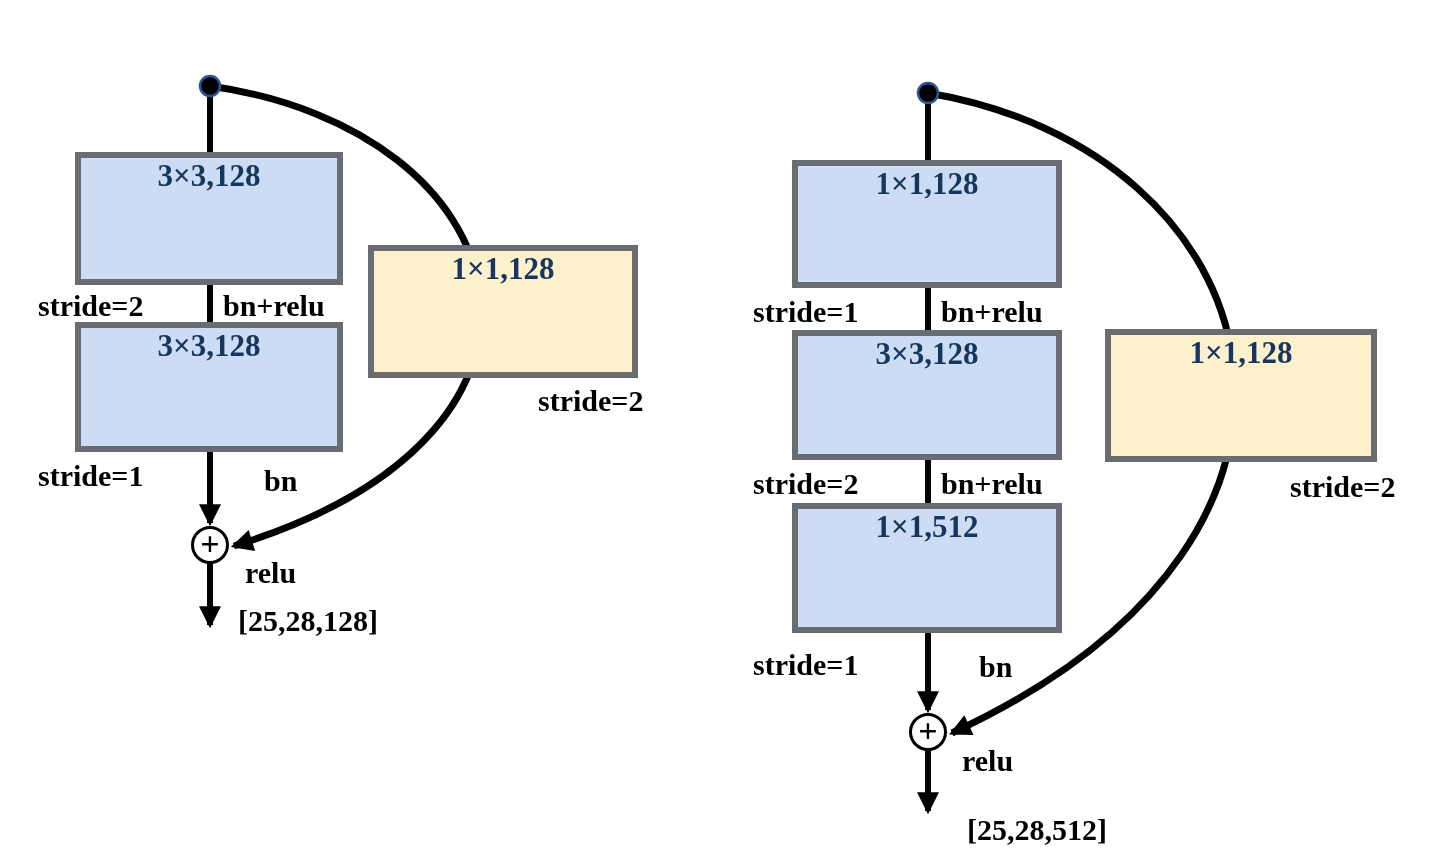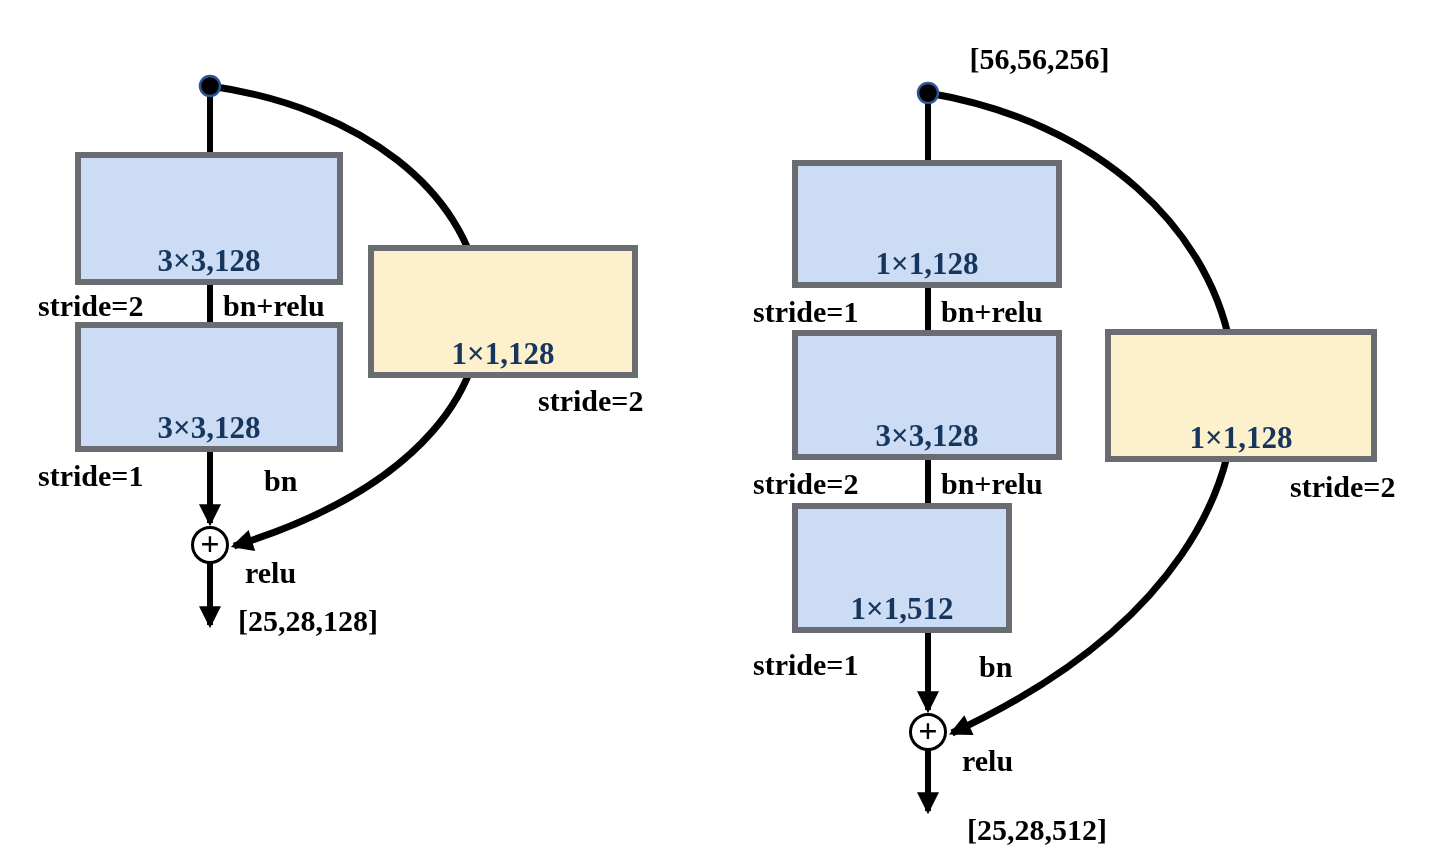--- a/index.html
+++ b/index.html
@@ -5,21 +5,21 @@
   html,body{margin:0;padding:0;background:#ffffff;}
   body{width:1446px;height:868px;font-family:"Liberation Serif",serif;font-weight:bold;}
   .canvas{position:relative;width:1446px;height:868px;background:#fff;overflow:hidden;}
   svg.layer{position:absolute;left:0;top:0;z-index:1;}
   .ln{stroke:#000;stroke-width:6;fill:none;}
   .curve{stroke:#000;stroke-width:7;fill:none;}
   .dot{fill:#000;stroke:#2f5496;stroke-width:2.5;}
   .plus-circle{fill:#fff;stroke:#000;stroke-width:3;}
   .plus-text{font-family:"Liberation Serif",serif;font-weight:bold;font-size:34px;fill:#000;text-anchor:middle;}
   .box{position:absolute;z-index:2;box-sizing:border-box;border:6px solid var(--box-border,#696c70);
-       display:flex;align-items:flex-end;justify-content:center;
+       display:flex;align-items:flex-start;justify-content:center;
        font-size:31px;color:var(--box-text,#17365d);}
   .box.blue{background:var(--box-blue,#cddcf5);}
   .box.yellow{background:var(--box-yellow,#fdf0cc);}
   .lbl{position:absolute;z-index:3;font-size:30px;color:#000;white-space:nowrap;line-height:1.1;}
   .centered{text-align:center;}
 </style>
 </head>
 <body>
 
 <div class="canvas">
@@ -65,35 +65,34 @@
   <div class="lbl" style="left:264px;top:464px;">bn</div>
 
   <div class="box yellow" style="left:368px;top:245px;width:270px;height:133px;">
     <span>1×1,128</span>
   </div>
   <div class="lbl" style="left:538px;top:384px;">stride=2</div>
 
   <div class="lbl" style="left:245px;top:556px;">relu</div>
   <div class="lbl" style="left:238px;top:604px;">[25,28,128]</div>
 
-  <div class="lbl centered" style="left:952px;top:42px;width:175px;">[56,56,256]</div>
 
   <div class="box blue" style="left:792px;top:160px;width:270px;height:128px;">
     <span>1×1,128</span>
   </div>
   <div class="lbl" style="left:753px;top:295px;">stride=1</div>
   <div class="lbl" style="left:941px;top:295px;">bn+relu</div>
 
   <div class="box blue" style="left:792px;top:330px;width:270px;height:130px;">
     <span>3×3,128</span>
   </div>
   <div class="lbl" style="left:753px;top:467px;">stride=2</div>
   <div class="lbl" style="left:941px;top:467px;">bn+relu</div>
 
-  <div class="box blue" style="left:792px;top:503px;width:220px;height:130px;">
+  <div class="box blue" style="left:792px;top:503px;width:270px;height:130px;">
     <span>1×1,512</span>
   </div>
   <div class="lbl" style="left:753px;top:648px;">stride=1</div>
   <div class="lbl" style="left:979px;top:650px;">bn</div>
 
   <div class="box yellow" style="left:1105px;top:329px;width:272px;height:133px;">
     <span>1×1,128</span>
   </div>
   <div class="lbl" style="left:1290px;top:470px;">stride=2</div>
 

